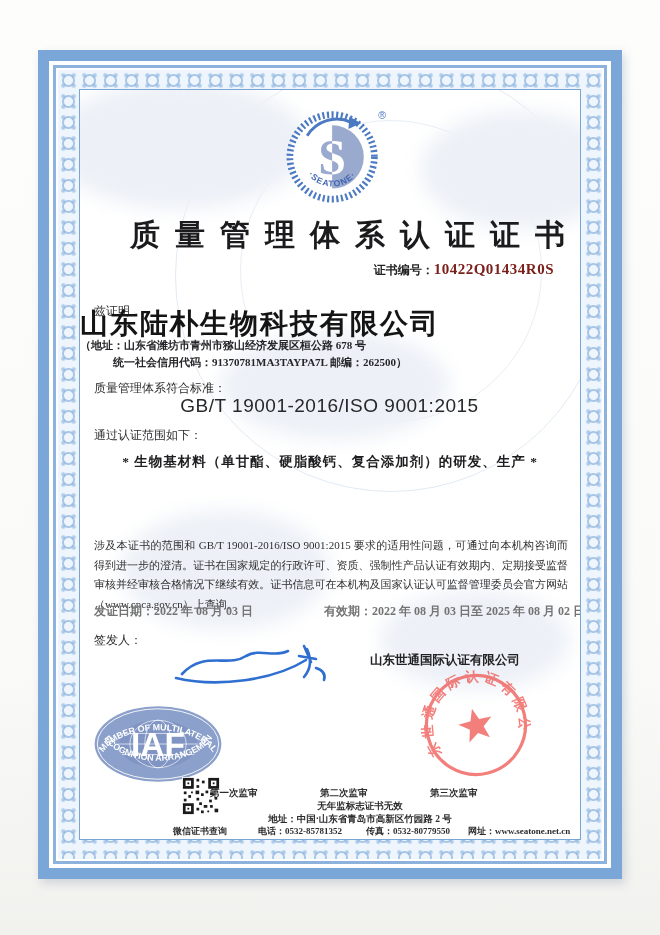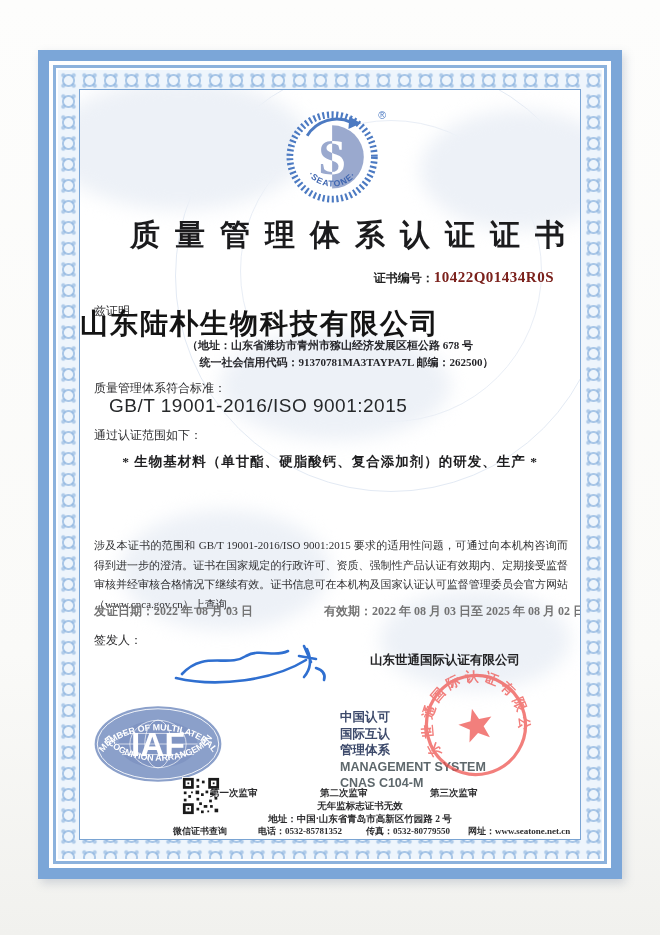--- a/index.html
+++ b/index.html
@@ -13,28 +13,28 @@
       radial-gradient(circle, rgba(255,255,255,0) 4px, rgba(124,168,217,.6) 5px, rgba(124,168,217,.6) 6px, rgba(255,255,255,0) 7px),
       radial-gradient(circle, rgba(124,168,217,.55) 1.5px, rgba(255,255,255,0) 2.6px);
     background-size:21px 21px,10.5px 10.5px;}
   .inner{position:absolute;inset:19px 21px;border:1px solid #7aa4d3;background:#fff;overflow:hidden;}
   .wm{position:absolute;z-index:0;pointer-events:none;}
   .ring{border-radius:50%;border:1.5px solid #e3eaf4;}
   .blob{border-radius:50%;background:#edf1f7;filter:blur(9px);}
   .abs{position:absolute;z-index:1;}
   .title{left:0;right:0;top:125px;text-align:right;font-size:30px;font-weight:bold;color:#1b1b1d;
          letter-spacing:15px;text-indent:15px;white-space:nowrap;}
-  .certno{right:26px;top:171px;font-size:12px;color:#222;font-weight:bold;white-space:nowrap;margin-top:8px;}
+  .certno{right:26px;top:171px;font-size:12px;color:#222;font-weight:bold;white-space:nowrap;}
   .certno .num{font-size:15px;color:#7b211c;letter-spacing:.5px;}
   .label{font-size:12px;color:#2d2d2f;}
   .certify{left:14px;top:213px;}
   .company{left:0;right:0;top:215px;text-align:left;font-size:28px;font-weight:bold;color:#141414;letter-spacing:2px;}
-  .addr{left:0;right:0;text-align:center;font-size:11px;font-weight:bold;color:#26262a;}
+  .addr{left:0;right:0;text-align:left;font-size:11px;font-weight:bold;color:#26262a;}
   .stdlabel{left:14px;top:290px;}
-  .standard{left:0;right:30px;top:305px;font-size:19px;color:#26282a;
+  .standard{left:0;right:30px;top:305px;text-align:center;font-size:19px;color:#26282a;
             font-family:"Liberation Sans",sans-serif;letter-spacing:.5px;padding-left:29px;}
   .scopelabel{left:14px;top:337px;}
   .scope{left:0;right:0;top:363px;text-align:center;font-size:13.5px;font-weight:bold;color:#1e1e20;letter-spacing:1px;}
   .legal{left:14px;right:12px;top:446px;font-size:11px;line-height:19.5px;text-align:justify;color:#2e2e30;}
   .daterow{top:513px;font-size:12px;font-weight:bold;color:#737373;white-space:nowrap;}
   .signer{left:14px;top:542px;}
   .sig{left:90px;top:548px;}
   .issuer{left:265px;top:562px;width:200px;text-align:center;font-size:12.5px;font-weight:bold;color:#232325;}
   .stampbox{left:340px;top:579px;width:112px;height:112px;z-index:3;}
   .iafbox{left:12px;top:614px;width:132px;height:80px;}
@@ -162,27 +162,20 @@
                 <textPath href="#iafTop" startOffset="50%" text-anchor="middle">MEMBER OF MULTILATERAL</textPath>
               </text>
               <text x="75" y="59" text-anchor="middle" font-size="38" font-weight="bold" fill="#ffffff" font-family="Liberation Sans, sans-serif">IAF</text>
               <text font-size="10" font-weight="bold" fill="#ffffff" font-family="Liberation Sans, sans-serif">
                 <textPath href="#iafBot" startOffset="50%" text-anchor="middle">RECOGNITION ARRANGEMENT</textPath>
               </text>
             </svg>
           </div>
 
 
-          <div class="abs cnastext">
-            <div class="zh">中国认可</div>
-            <div class="zh">国际互认</div>
-            <div class="zh">管理体系</div>
-            <div class="en">MANAGEMENT SYSTEM</div>
-            <div class="en">CNAS C104-M</div>
-          </div>
 
           <div class="abs qrbox">
             <svg width="38" height="38" viewBox="0 0 42 42">
               <rect width="42" height="42" fill="#ffffff"></rect>
               <g fill="#1a1a1a">
                 <rect x="1" y="1" width="12" height="12"></rect>
                   <rect x="29" y="1" width="12" height="12"></rect>
                   <rect x="1" y="29" width="12" height="12"></rect>
                 <rect x="4" y="4" width="6" height="6" fill="#fff"></rect>
                   <rect x="32" y="4" width="6" height="6" fill="#fff"></rect>

